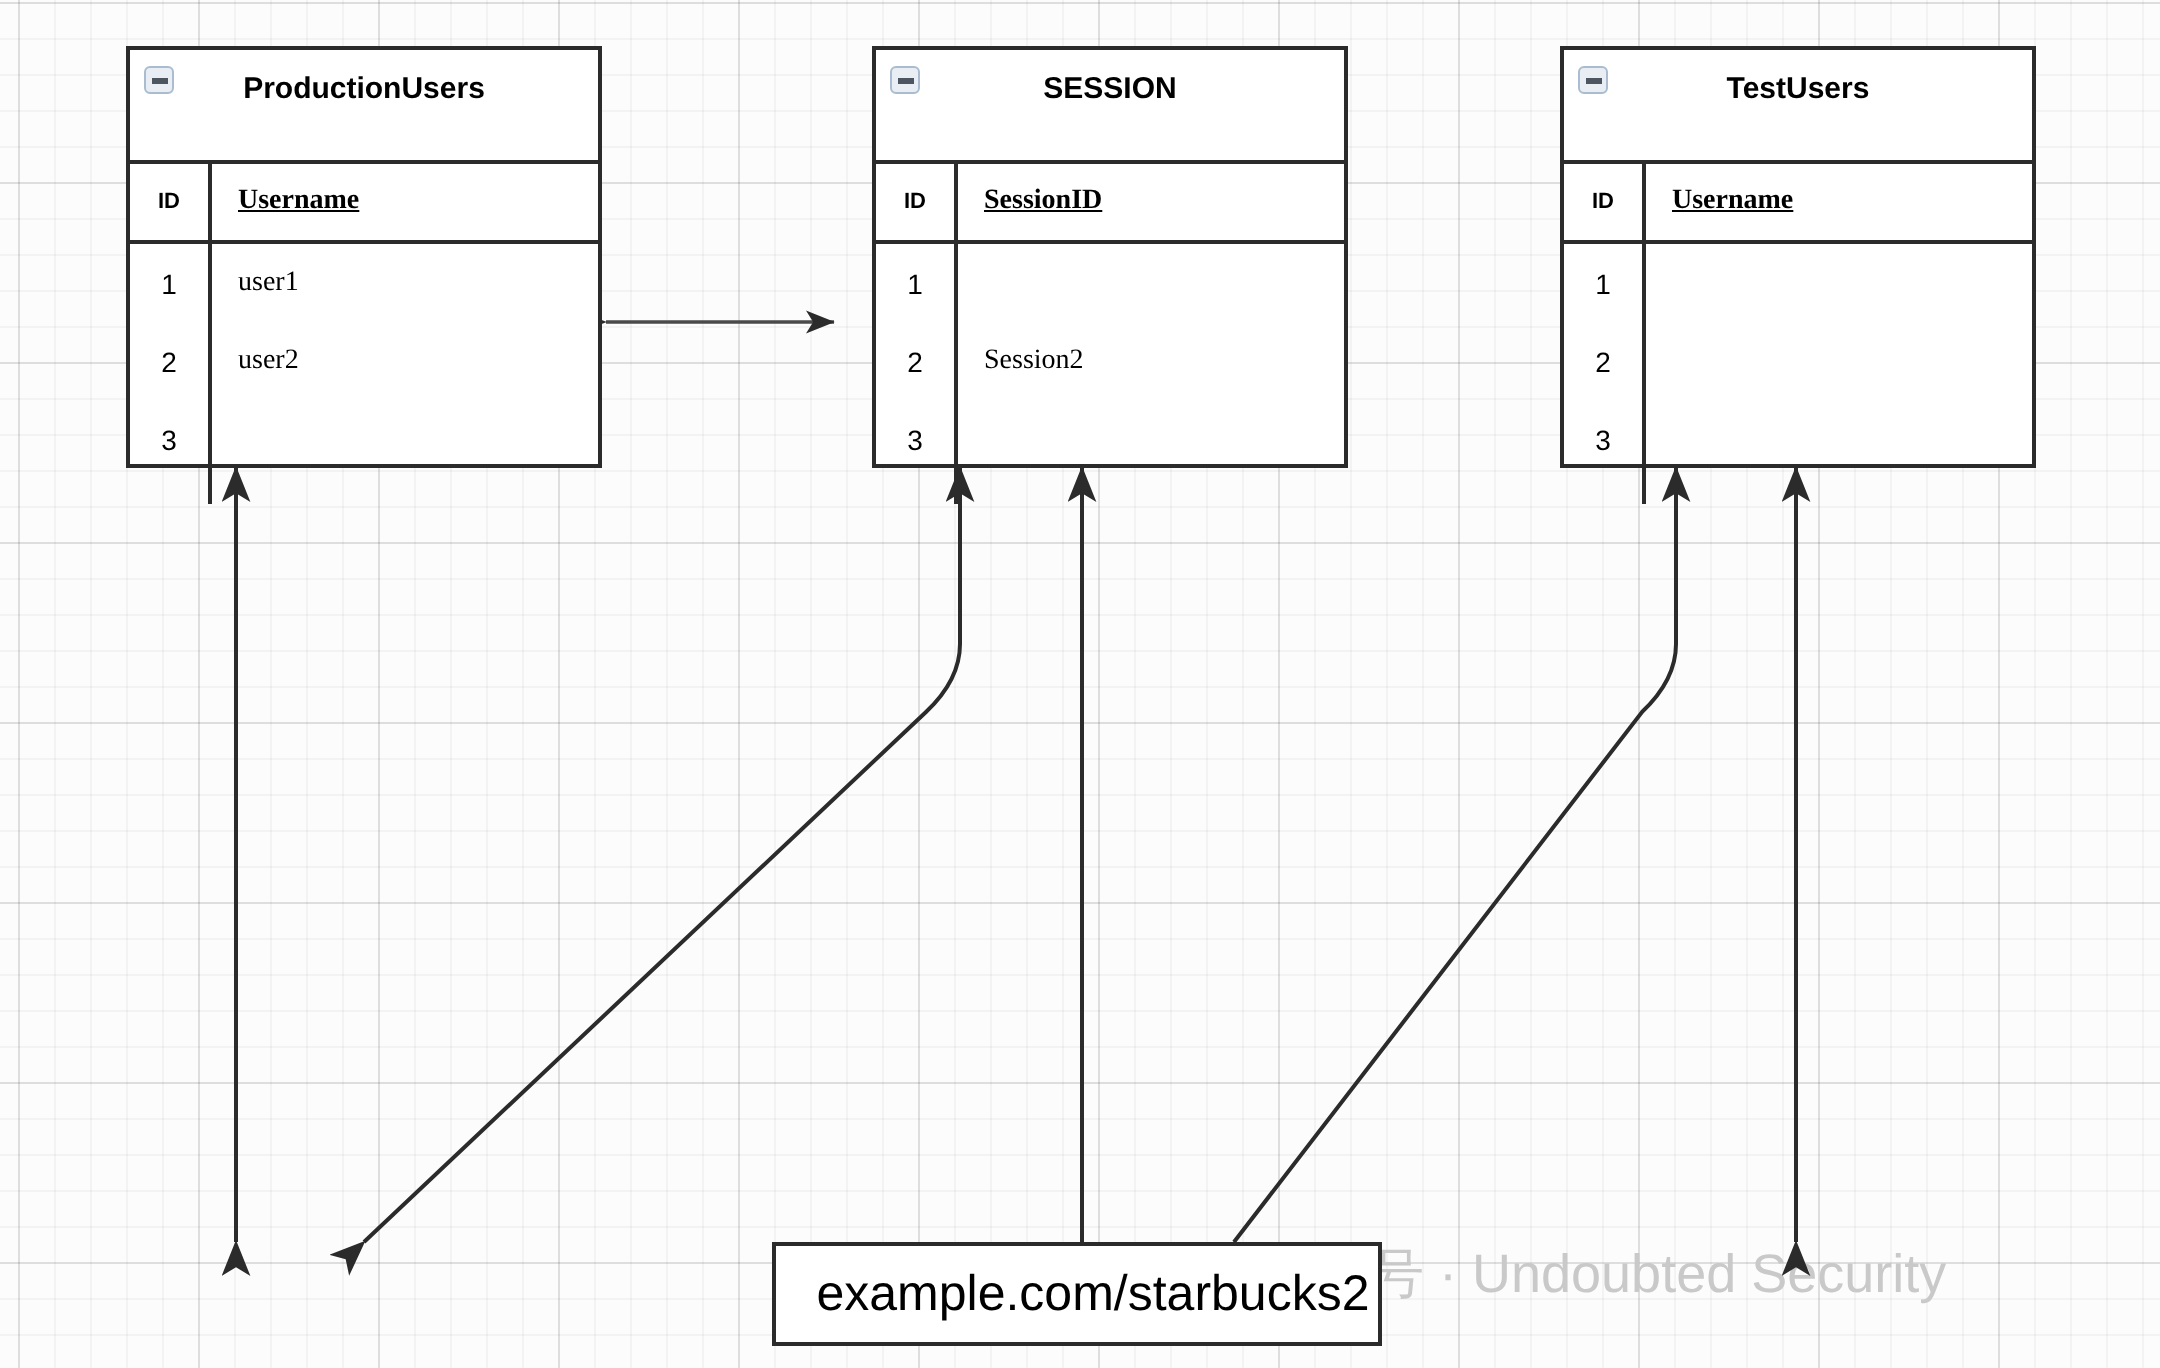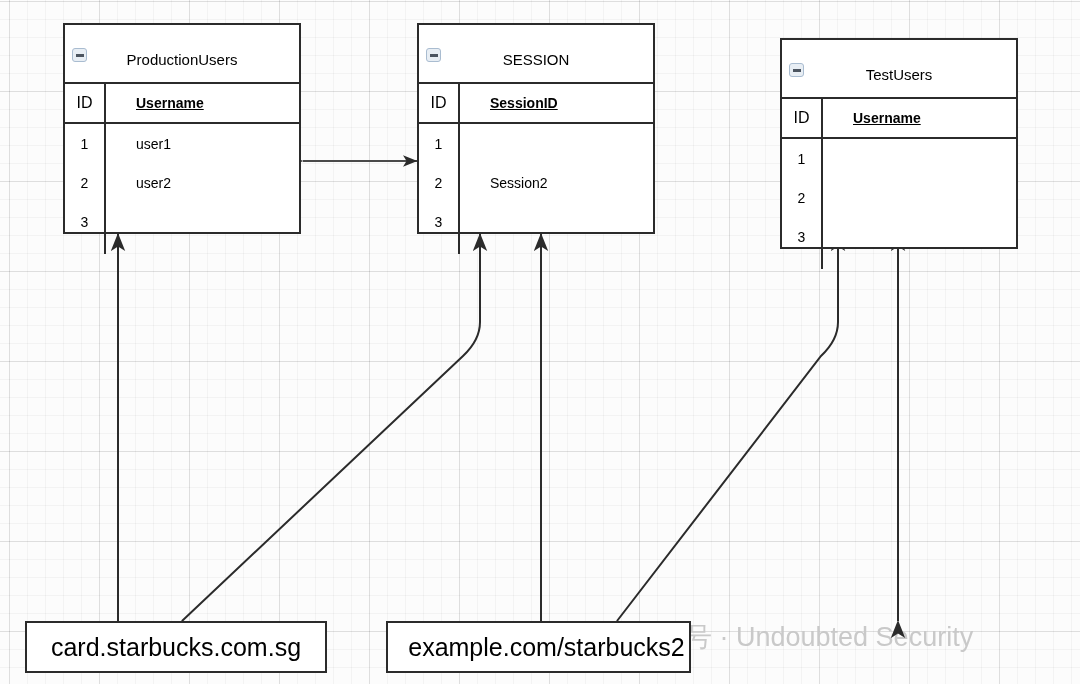--- a/index.html
+++ b/index.html
@@ -67,29 +67,28 @@
   
   .entity {
     position: absolute;
     background: #ffffff;
     border: 2px solid #2b2b2b;
     box-sizing: border-box;
     z-index: 3;
   }
   .entity-title {
     position: relative;
-    height: 44px;
+    height: 57px;
     line-height: 40px;
     text-align: center;
-    font-weight: normal;
+    font-weight: bold;
     font-size: 15px;
     color: #000;
     border-bottom: 2px solid #2b2b2b;
     box-sizing: border-box;
-    margin-top: 15px;
   }
   .collapse-icon {
     position: absolute;
     left: 7px;
     top: 8px;
     width: 15px;
     height: 14px;
     border: 1px solid #a9bcd0;
     border-radius: 3px;
     background: #e8eef4;
@@ -119,29 +118,30 @@
     width: 41px;
     flex: 0 0 41px;
     border-right: 2px solid #2b2b2b;
     display: flex;
     align-items: center;
     justify-content: center;
     font-size: 14px;
     color: #000;
     box-sizing: border-box;
   }
-  .entity-head .cell-id { font-weight: normal; font-size: 16px; }
+  .entity-head .cell-id { font-weight: bold; font-size: 11px; }
   .cell-val {
     flex: 1 1 auto;
     display: flex;
     align-items: center;
-    padding-left: 30px;
+    padding-left: 13px;
     font-size: 14px;
     color: #000;
     box-sizing: border-box;
+    font-family: Liberation Serif, serif;
   }
   .entity-head .cell-val {
     font-weight: bold;
     text-decoration: underline;
   }
   .entity-pad { height: 13px; }
 
   
   .urlbox {
     position: absolute;
@@ -228,21 +228,21 @@
     </div>
     <div class="entity-row">
       <div class="cell-id">3</div>
     </div>
     <div class="entity-row entity-pad">
       <div class="cell-id"></div>
       <div class="cell-val"></div>
     </div>
   </div>
 
-  <div class="entity" style="left:417px; top:23px; width:238px; height:211px;">
+  <div class="entity" style="left:436px; top:23px; width:238px; height:211px;">
     <div class="entity-title">
       <span class="collapse-icon">
           <i></i>
         </span>
       <span>SESSION</span>
     </div>
     <div class="entity-head">
       <div class="cell-id">ID</div>
       <div class="cell-val">SessionID</div>
     </div>
@@ -255,21 +255,21 @@
     </div>
     <div class="entity-row">
       <div class="cell-id">3</div>
     </div>
     <div class="entity-row entity-pad">
       <div class="cell-id"></div>
       <div class="cell-val"></div>
     </div>
   </div>
 
-  <div class="entity" style="left:780px; top:38px; width:238px; height:211px;">
+  <div class="entity" style="left:780px; top:23px; width:238px; height:211px;">
     <div class="entity-title">
       <span class="collapse-icon">
           <i></i>
         </span>
       <span>TestUsers</span>
     </div>
     <div class="entity-head">
       <div class="cell-id">ID</div>
       <div class="cell-val">Username</div>
     </div>
@@ -281,22 +281,19 @@
     </div>
     <div class="entity-row">
       <div class="cell-id">3</div>
     </div>
     <div class="entity-row entity-pad">
       <div class="cell-id"></div>
       <div class="cell-val"></div>
     </div>
   </div>
 
-  <div class="urlbox" style="left:25px; top:621px; width:302px; height:52px;">
-    <span>card.starbucks.com.sg</span>
-  </div>
 
   <div class="urlbox" style="left:386px; top:621px; width:305px; height:52px;padding-left:16px;">
     <span>example.com/starbucks2</span>
   </div>
 
 
 </div>
 
 </body></html>

